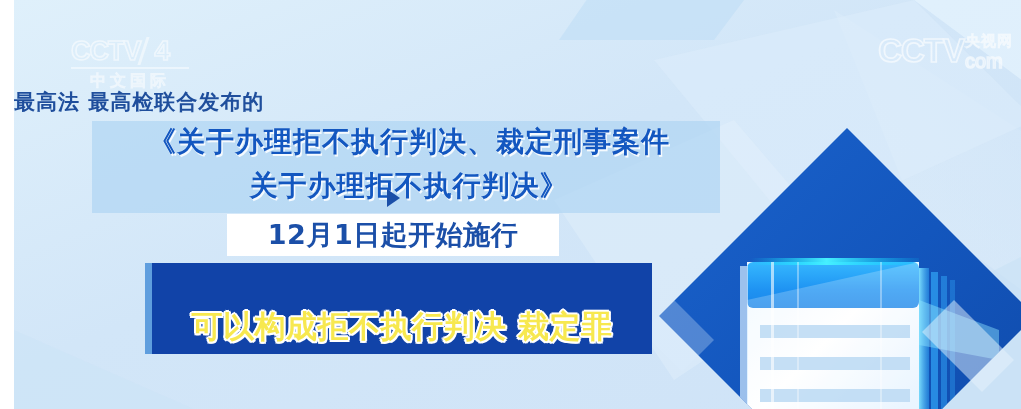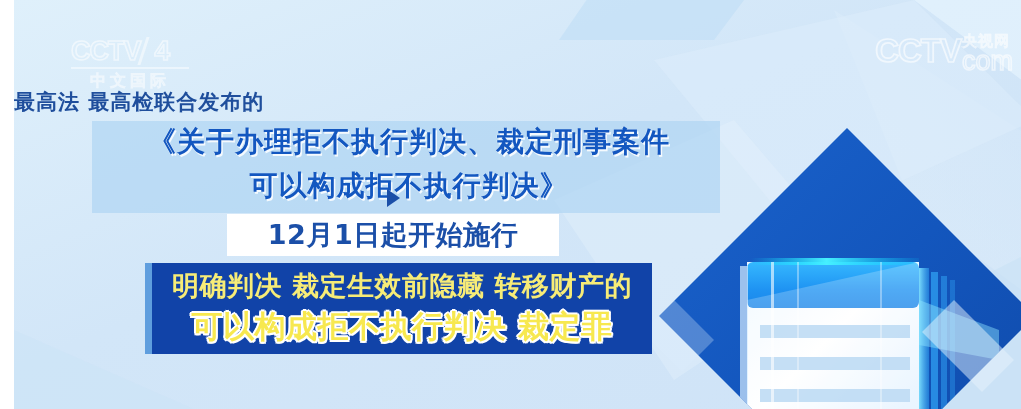--- a/index.html
+++ b/index.html
@@ -111,21 +111,21 @@
   .wm-cn {
     font-size: 15px;
     letter-spacing: 1px;
     color: transparent;
     -webkit-text-stroke: 1.1px #ffffff;
     text-stroke: 1.1px #ffffff;
     font-family: Liberation Sans, sans-serif;
     line-height: 16px;
   }
   .wm-com {
-    font-size: 27px;
+    font-size: 20px;
     color: transparent;
     -webkit-text-stroke: 1.6px #ffffff;
     text-stroke: 1.6px #ffffff;
     line-height: 26px;
     margin-top: -1px;
   }
 
   
   .kicker {
     position: absolute;
@@ -366,27 +366,26 @@
       <div class="wm-cn">央视网</div>
       <div class="wm-com">com</div>
     </span>
   </div>
 
   <div class="kicker">最高法  最高检联合发布的</div>
 
   <div class="title-band"></div>
   <div class="title-lines">
     <div>《关于办理拒不执行判决、裁定刑事案件</div>
-    <div>可以构成拒不执行判决》</div>
+    <div>关于办理拒不执行判决》</div>
   </div>
 
   <div class="date-banner"></div>
   <div class="date-row">
     <span class="tri tri-right"></span>
     <span>12月1日起开始施行</span>
     <span class="tri tri-left"></span>
   </div>
 
   <div class="blue-box"></div>
-  <div class="bb-line1">明确判决 裁定生效前隐藏 转移财产的</div>
   <div class="bb-line2">可以构成拒不执行判决 裁定罪</div>
 
 </div>
 
 </body></html>

